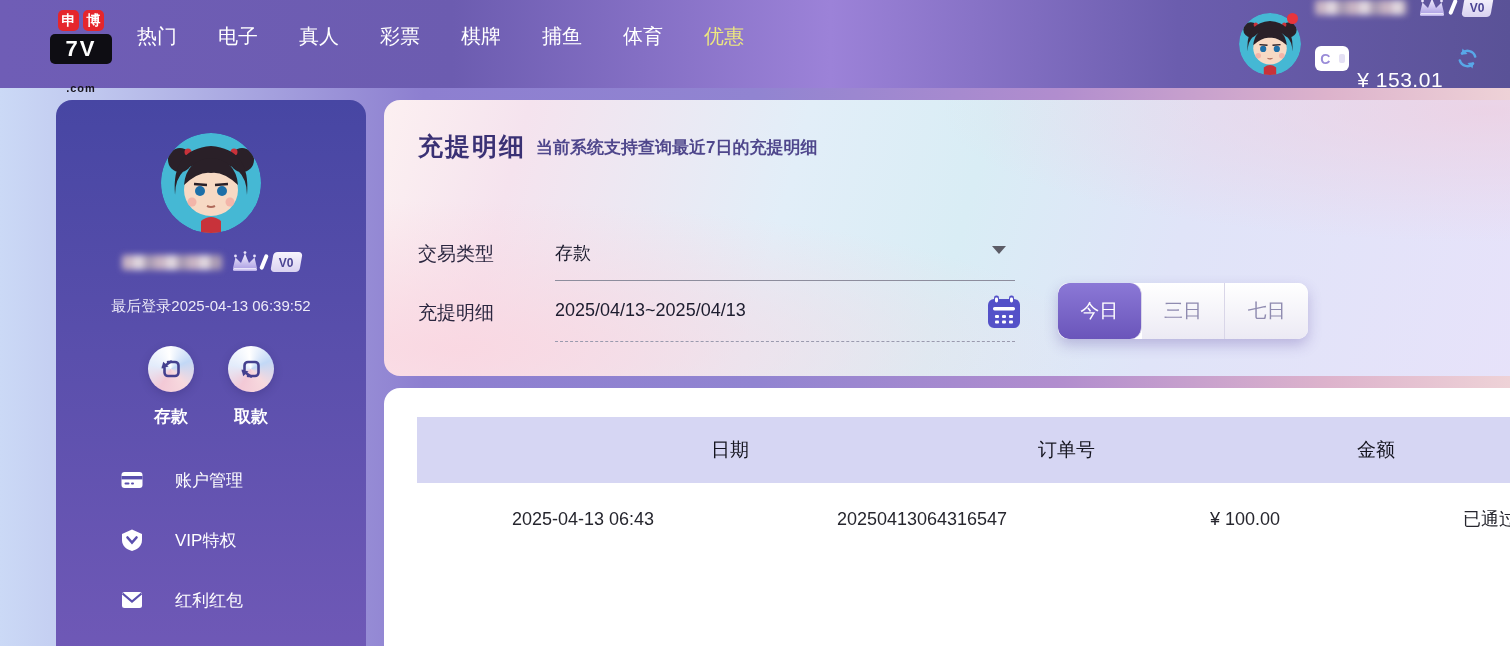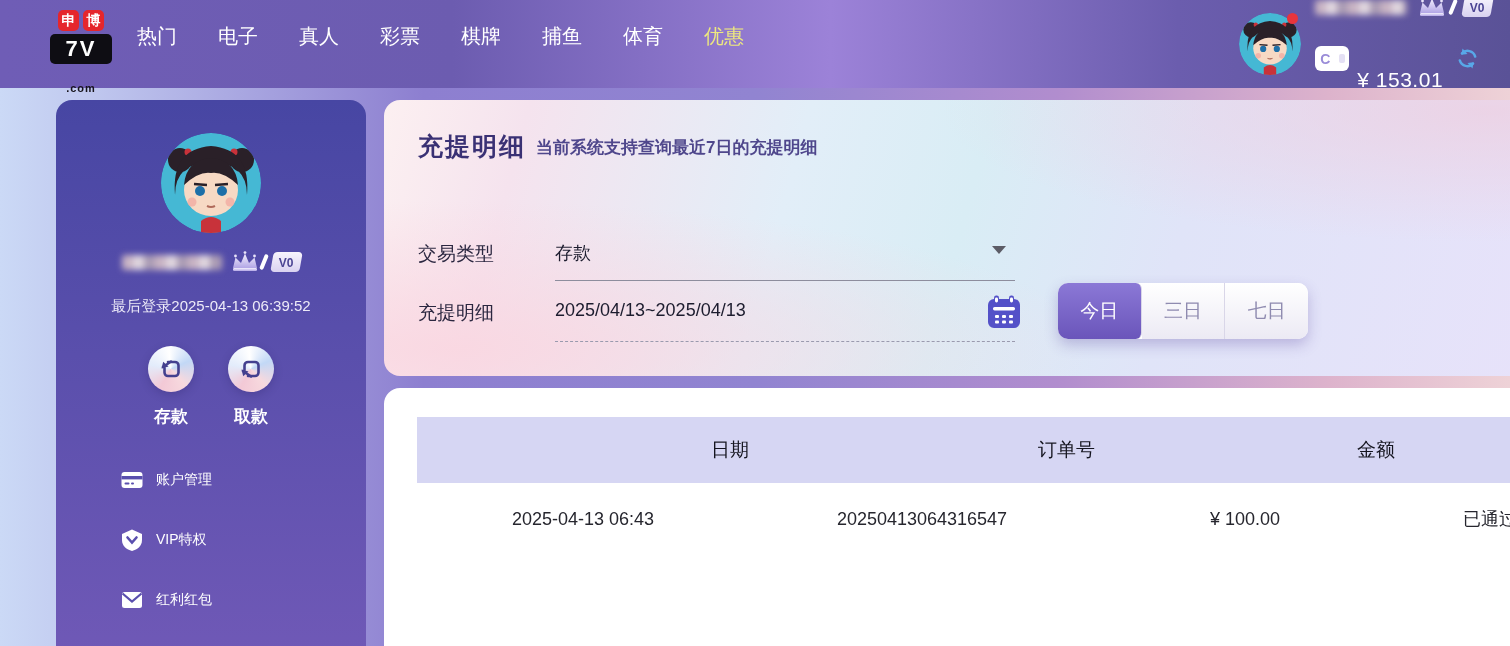--- a/index.html
+++ b/index.html
@@ -55,21 +55,21 @@
   .side-user { margin-top:18px; display:flex; justify-content:center; align-items:center; gap:8px; }
   .side-user .blur-name { width:100px; }
   .last-login { margin-top:24px; color:#eceaf8; font-size:15px; }
   .actions { margin-top:30px; display:flex; justify-content:center; gap:34px; }
   .action { display:flex; flex-direction:column; align-items:center; gap:13px; cursor:pointer; }
   .action-circle { width:46px; height:46px; border-radius:50%; display:flex; align-items:center; justify-content:center;
     background:conic-gradient(from 210deg,#f3c9d6,#e3ecfb,#ffffff,#c2d8f6,#f7d9de,#f3c9d6);
     box-shadow:0 3px 8px rgba(40,30,90,.25); }
   .action-label { color:#fff; font-size:17px; font-weight:700; }
   .menu { margin-top:40px; padding-left:64px; display:flex; flex-direction:column; gap:36px; }
-  .menu-item { display:flex; align-items:center; gap:12px; color:#fff; font-size:14px; cursor:pointer; text-align:left; }
+  .menu-item { display:flex; align-items:center; gap:31px; color:#fff; font-size:17px; cursor:pointer; text-align:left; }
 
   
   .filter-panel { position:absolute; left:384px; top:12px; right:-24px; height:276px; border-radius:16px;
     background:
       radial-gradient(ellipse at 6% 90%, rgba(250,214,224,.85), transparent 42%),
       radial-gradient(ellipse at 96% 4%, rgba(238,205,222,.7), transparent 35%),
       linear-gradient(105deg,#fcf0f1 0%,#f5e3ee 12%,#e2eef8 35%,#d9edf5 50%,#e0e4f8 68%,#e7e2fa 100%); }
   .panel-title-row { position:absolute; left:34px; top:30px; display:flex; align-items:flex-end; gap:10px; }
   .panel-title { font-size:25px; font-weight:700; color:#3a3174; letter-spacing:2px;text-align:right; }
   .panel-subtitle { font-size:17px; color:#4f478c; font-weight:700; padding-bottom:4px; }
@@ -80,21 +80,21 @@
   .f-line.dashed { border-bottom:1px dashed #9a9aae; }
   .caret-down { position:absolute; left:608px; top:146px; width:0; height:0; cursor:pointer;
     border-left:7px solid transparent; border-right:7px solid transparent; border-top:8px solid #5c5c66; }
   .cal-icon { position:absolute; left:602px; top:194px; width:36px; height:36px; cursor:pointer; }
 
   .range-group { position:absolute; left:674px; top:183px; width:250px; height:56px; display:flex;
     border-radius:10px; overflow:hidden; background:#fff; box-shadow:0 6px 14px rgba(90,70,160,.30); }
   .range-btn { flex:1; display:flex; align-items:center; justify-content:center; font-size:19px; cursor:pointer;
     color:#8f8bb0; background:linear-gradient(180deg,#ffffff,#eceaf4); border-right:1px solid #d9d6e8; }
   .range-btn:last-child { border-right:none; }
-  .range-btn.active { background:linear-gradient(180deg,#8b78d6,#6a55ba); color:#fff; border-radius:6px; }
+  .range-btn.active { background:linear-gradient(180deg,#8b78d6,#6a55ba); color:#fff; border-radius:12px; }
 
   
   .table-panel { position:absolute; left:384px; top:300px; right:-24px; bottom:-24px;
     border-radius:16px; background:#fff; }
   .thead { margin:29px 0 0 33px; width:1168px; height:66px; background:#d6d6f3;
     display:grid; grid-template-columns:332px 346px 300px 190px; align-items:center; }
   .thead div { text-align:right; font-size:19px; font-weight:400; color:#15151f; }
   .trow { margin-left:33px; width:1168px; height:72px;
     display:grid; grid-template-columns:332px 346px 300px 190px; align-items:center; }
   .trow div { text-align:center; font-size:18px; color:#26262e; }

